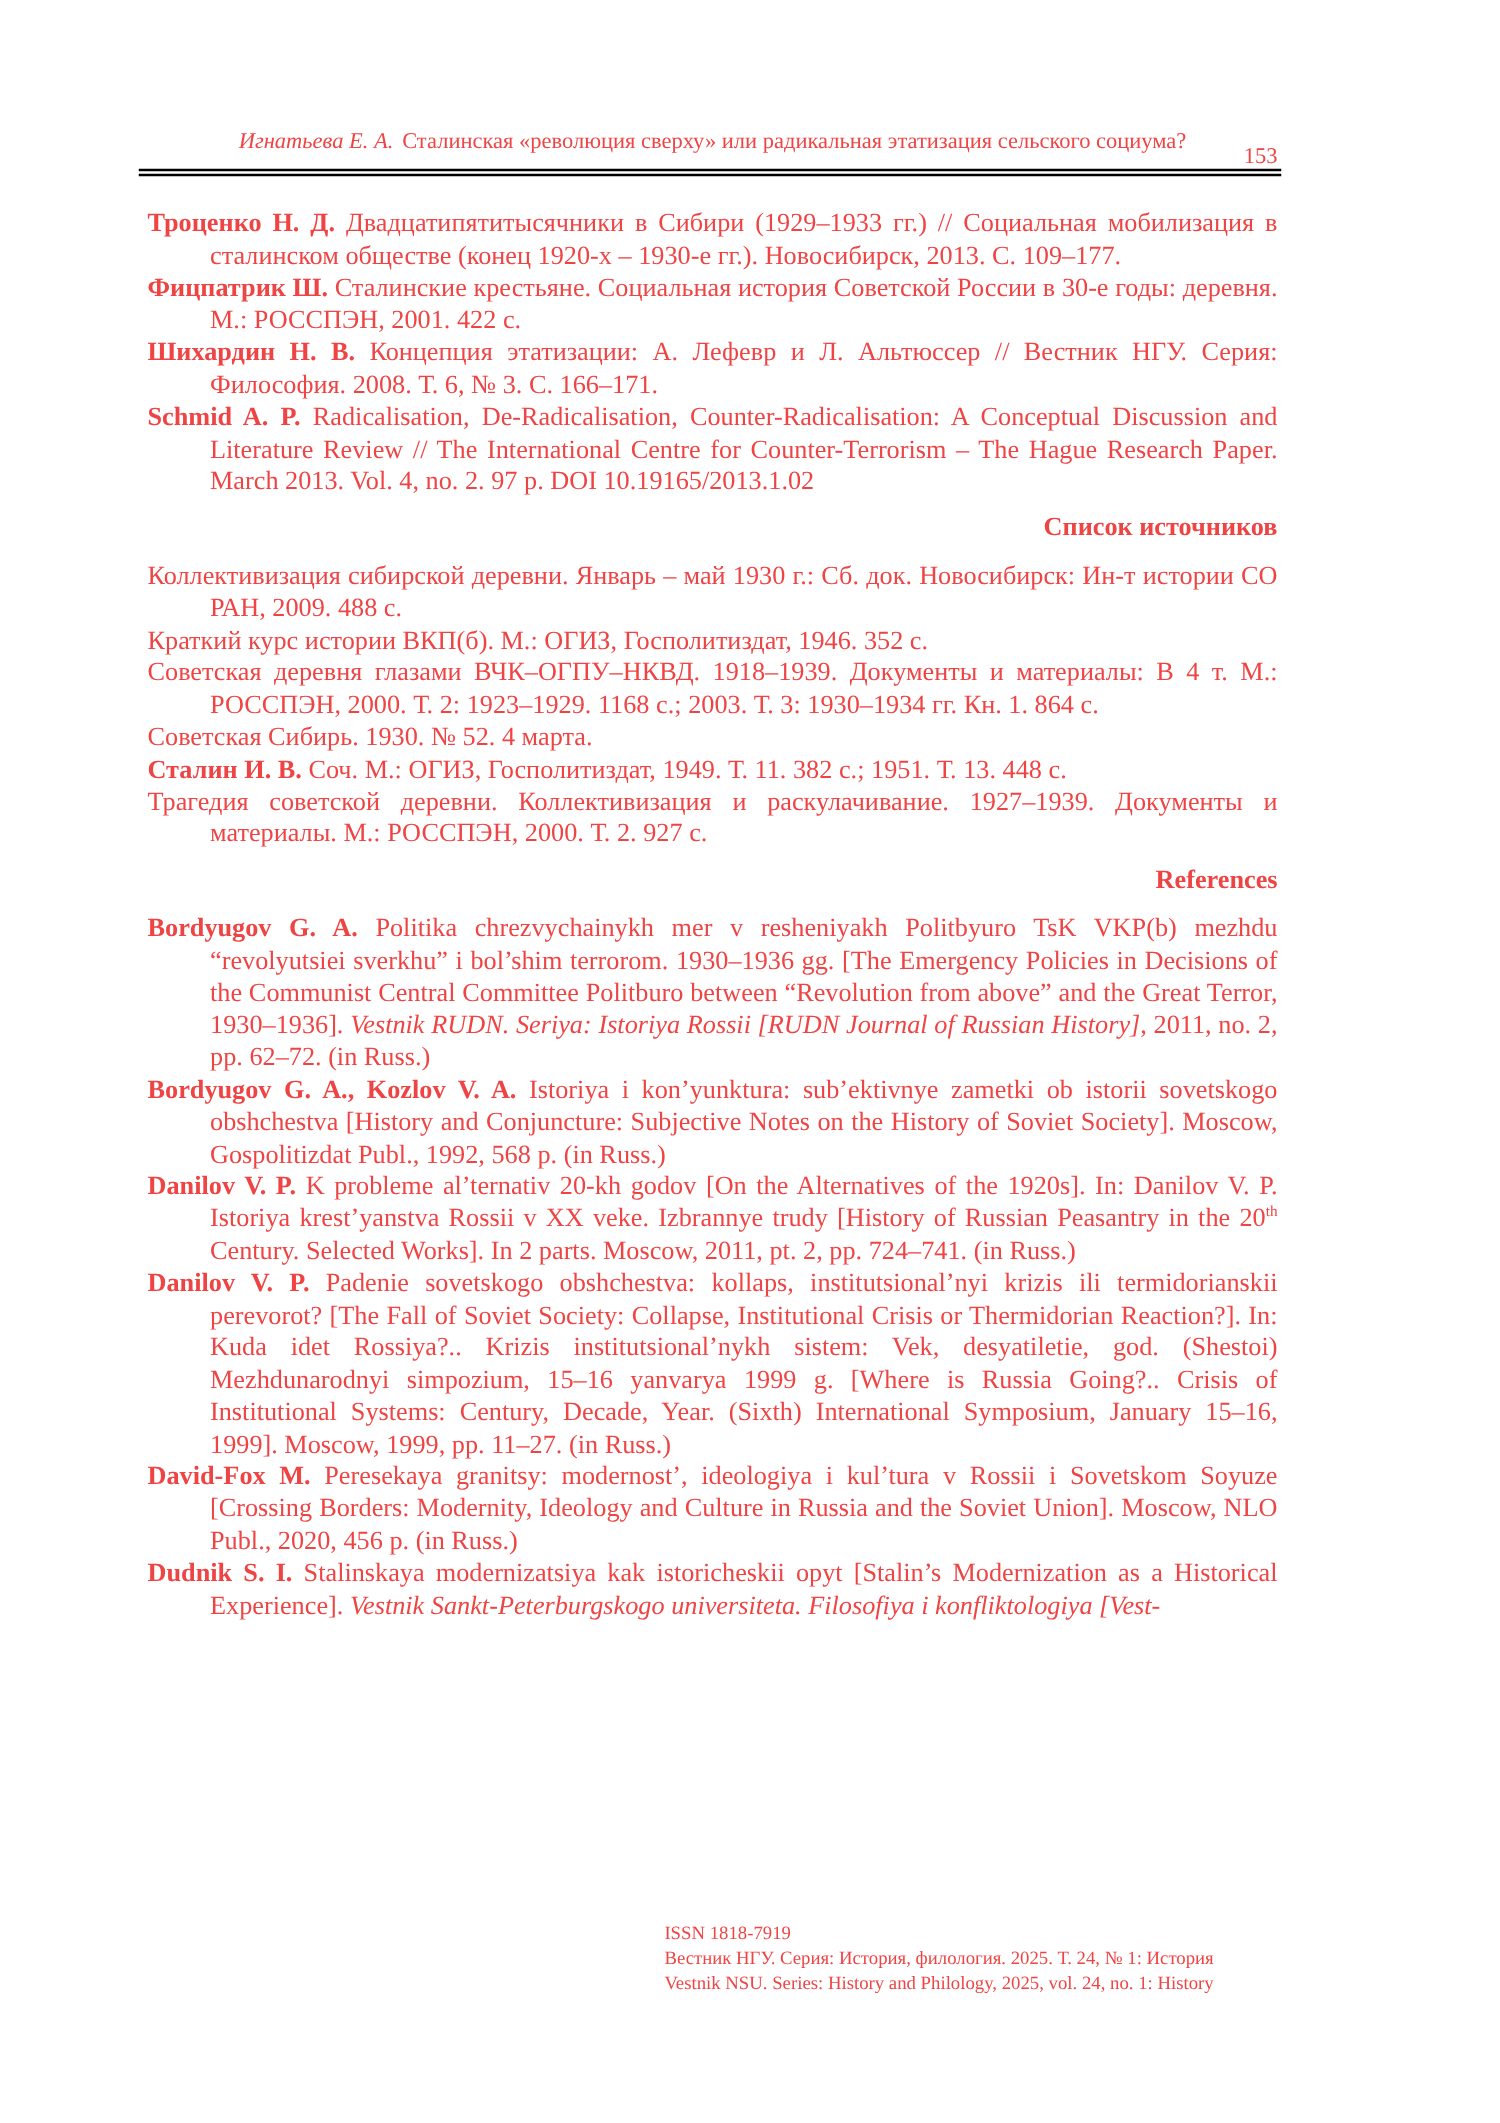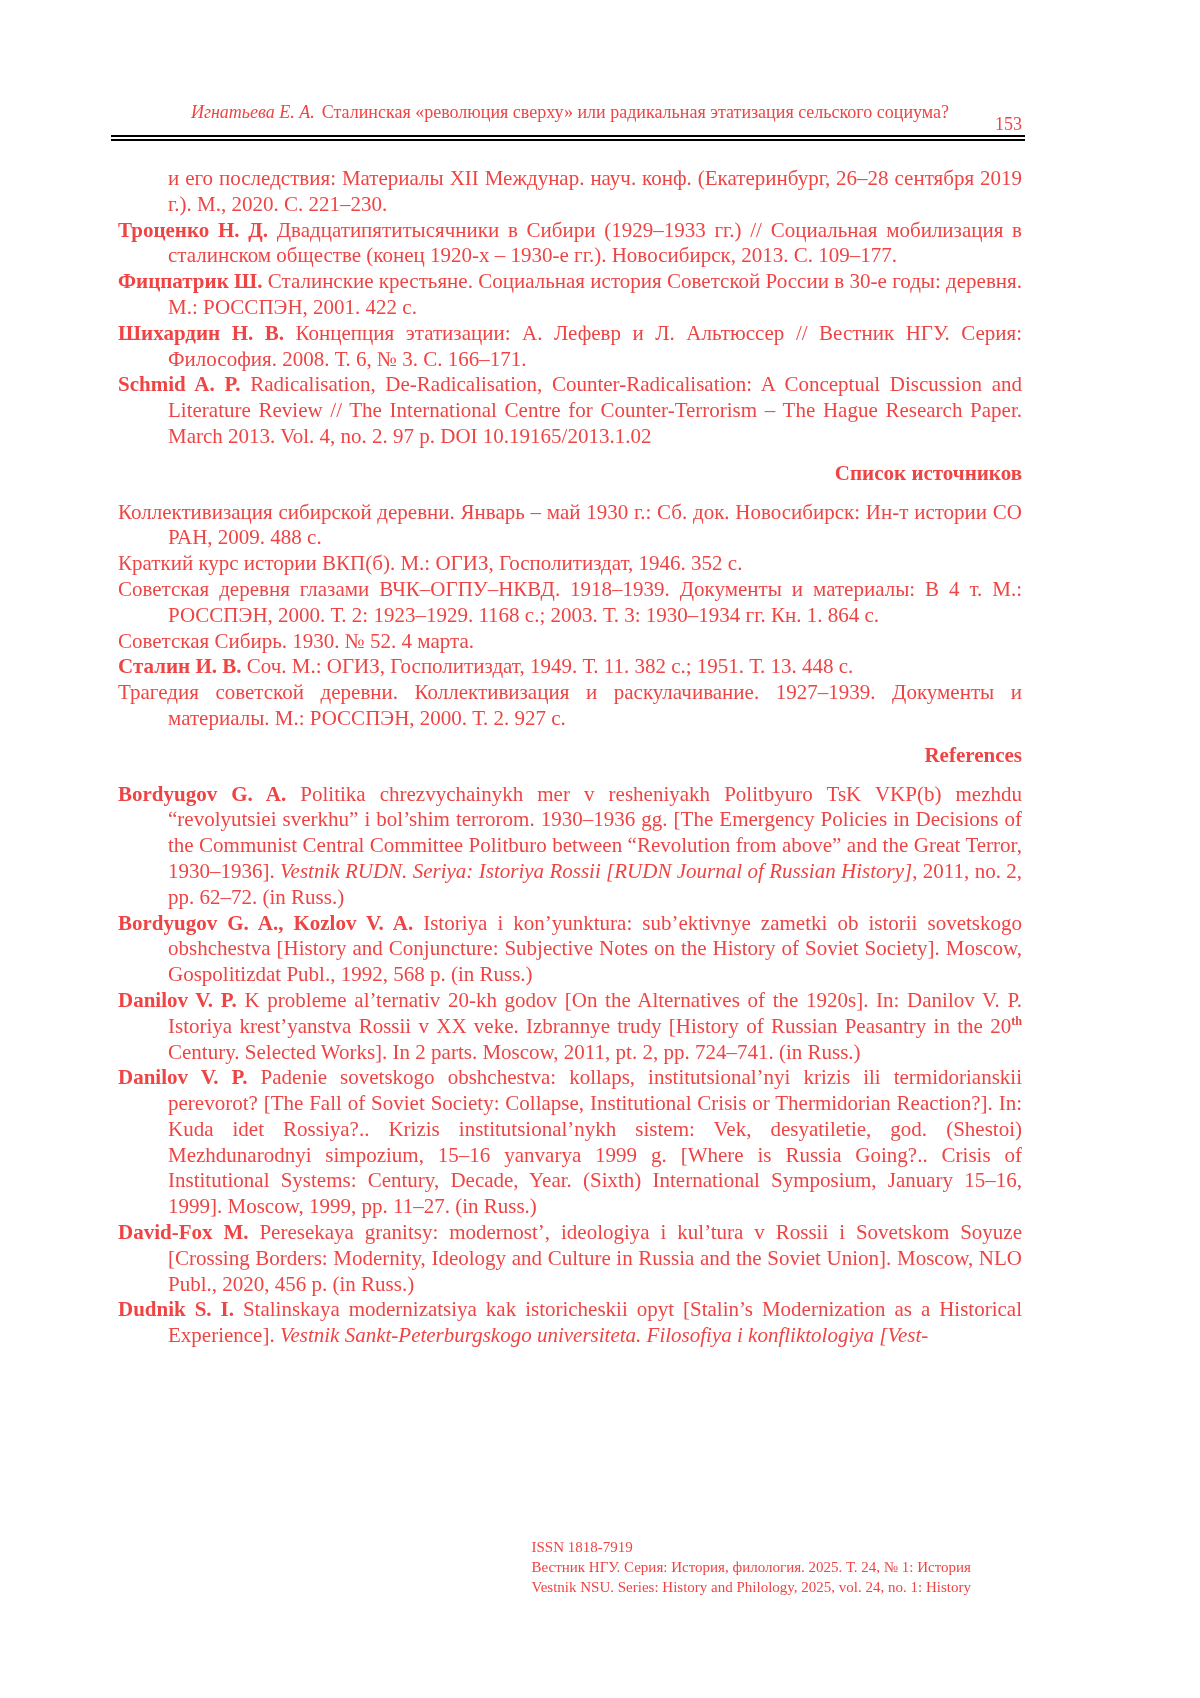--- a/index.html
+++ b/index.html
@@ -57,21 +57,21 @@
   .ref.cont { text-indent: 0; }
   .section-heading {
     font-size: 21px;
     font-weight: bold;
     text-align: right;
     margin: 11px 0 13px 0;
     line-height: 25.8px;
   }
   .seg-b { font-weight: bold; }
   .seg-i { font-style: italic; }
-  .seg-sup { vertical-align: super; font-size: 0.58em; line-height: 0; font-weight: bold; }
+  .seg-sup { vertical-align: super; font-size: 0.58em; line-height: 0; }
   
   .page-footer {
     position: absolute;
     top: 1537px;
     right: 253px;
     text-align: left;
     font-size: 15px;
     line-height: 20px;
     white-space: nowrap;
   }
@@ -84,21 +84,20 @@
   <div class="running-head">
     <span class="rh-author">Игнатьева Е. А.</span><span class="rh-title">Сталинская «революция сверху» или радикальная этатизация сельского социума?</span>
     <span class="rh-page">153</span>
   </div>
 
   <div class="head-rule"></div>
 
   <div class="body-col">
 
     <section>
-        <p class="ref cont"><span>и его последствия: Материалы XII Междунар. науч. конф. (Екатеринбург, 26–28 сентября 2019 г.). М., 2020. С. 221–230.</span></p>
         <p class="ref"><span class="seg-b">Троценко Н. Д.</span><span> Двадцатипятитысячники в Сибири (1929–1933 гг.) // Социальная мобилизация в сталинском обществе (конец 1920-х – 1930-е гг.). Новосибирск, 2013. С. 109–177.</span></p>
         <p class="ref"><span class="seg-b">Фицпатрик Ш.</span><span> Сталинские крестьяне. Социальная история Советской России в 30-е годы: деревня. М.: РОССПЭН, 2001. 422 с.</span></p>
         <p class="ref"><span class="seg-b">Шихардин Н. В.</span><span> Концепция этатизации: А. Лефевр и Л. Альтюссер // Вестник НГУ. Серия: Философия. 2008. Т. 6, № 3. С. 166–171.</span></p>
         <p class="ref"><span class="seg-b">Schmid A. P.</span><span> Radicalisation, De-Radicalisation, Counter-Radicalisation: A Conceptual Discussion and Literature Review // The International Centre for Counter-Terrorism – The Hague Research Paper. March 2013. Vol. 4, no. 2. 97 p. DOI 10.19165/2013.1.02</span></p>
       </section>
 
     <h2 class="section-heading">Список источников</h2>
 
     <section>
         <p class="ref"><span>Коллективизация сибирской деревни. Январь – май 1930 г.: Сб. док. Новосибирск: Ин-т истории СО РАН, 2009. 488 с.</span></p>

